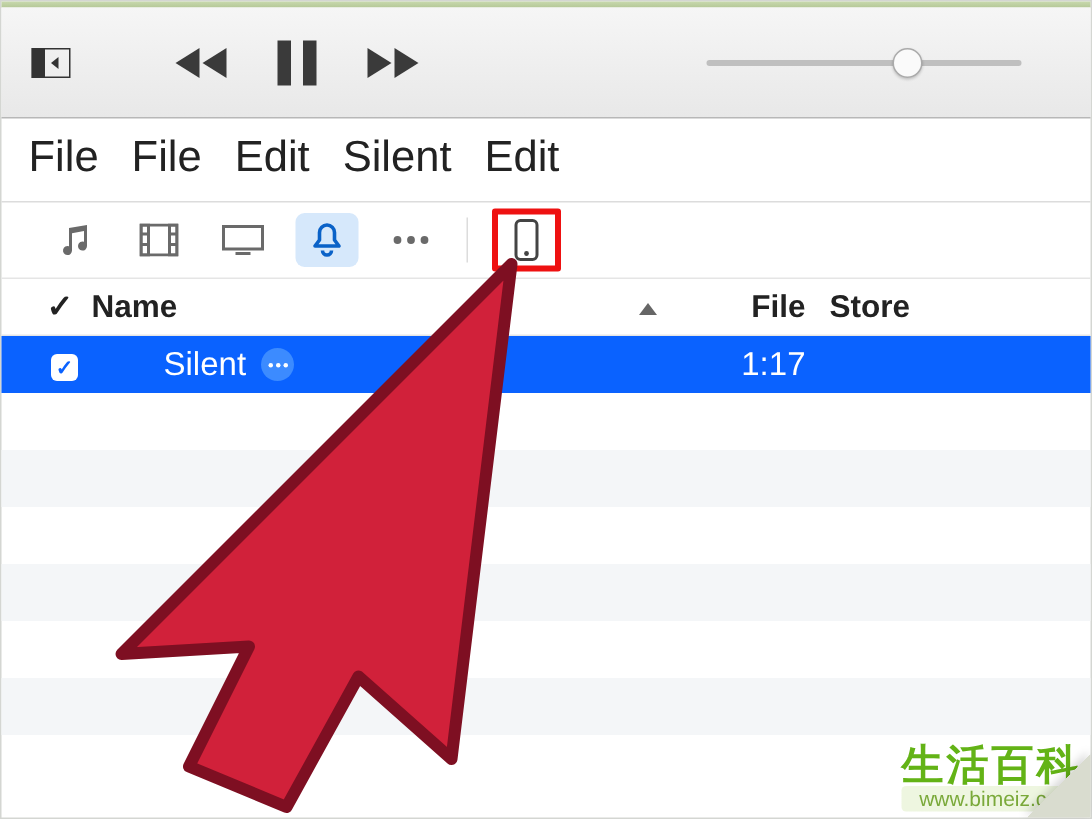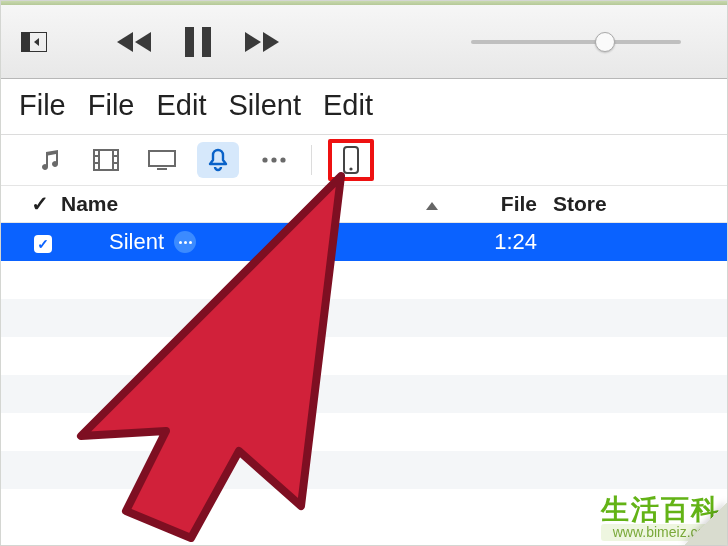--- a/index.html
+++ b/index.html
@@ -204,21 +204,21 @@
       <span>Silent</span>
       <span class="more-badge">
           <span>
             <i></i>
             <i></i>
             <i></i>
           </span>
         </span>
     </div>
     <div class="col-caret"></div>
-    <div class="col-time">1:24</div>
+    <div class="col-time">1:17</div>
     <div class="col-artist"></div>
   </div>
 
   <div class="row"></div>
   <div class="row alt"></div>
   <div class="row"></div>
   <div class="row alt"></div>
   <div class="row"></div>
   <div class="row alt"></div>
   <div class="row"></div>

